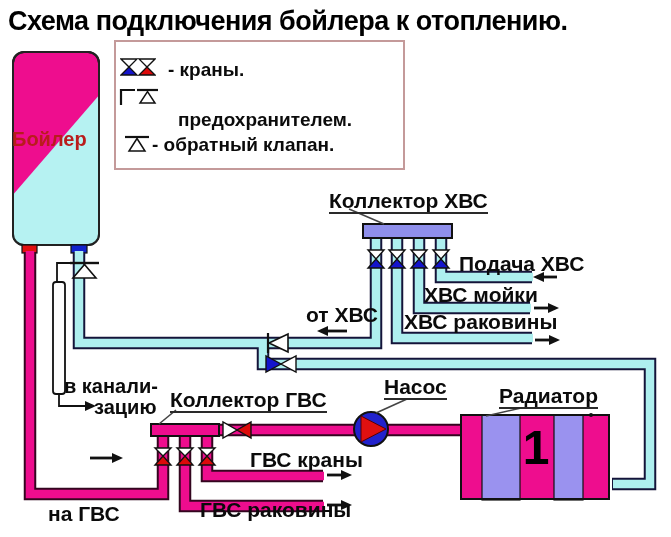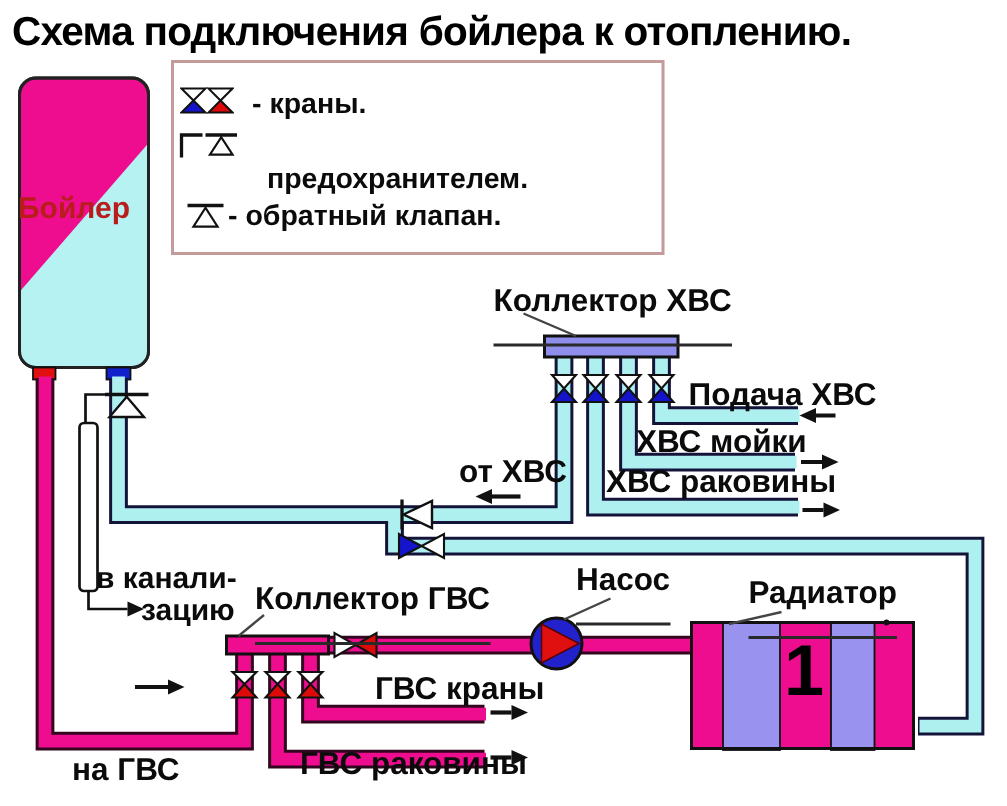--- a/index.html
+++ b/index.html
@@ -2,29 +2,29 @@
 <html><head>
 <meta charset="utf-8">
 <style>
   html,body{margin:0;padding:0;background:#fff;}
   #stage{position:relative;width:671px;height:537px;background:#ffffff;overflow:hidden;
          font-family:"Liberation Sans",sans-serif;}
   #diagram-svg{position:absolute;left:0;top:0;}
   .lbl{position:absolute;font-weight:bold;color:#0b0b0b;white-space:nowrap;
        font-size:21px;line-height:1;}
   .lbl.small{font-size:20px;}
-  .lbl.underline{border-bottom:2px solid #2a2a2a;padding-bottom:18px;}
+  .lbl.underline{border-bottom:2px solid #2a2a2a;padding-bottom:1px;}
   #title{position:absolute;left:8px;top:6px;font-size:27px;font-weight:bold;color:#000;
          letter-spacing:-0.5px;white-space:nowrap;}
   #boiler-label{position:absolute;left:12px;top:128px;font-size:20px;font-weight:bold;
                 color:#b91c1c;}
   #radiator-number{position:absolute;left:516px;top:424px;width:40px;text-align:center;
                    font-size:48px;font-weight:bold;color:#000;line-height:1;}
   #legend-box{position:absolute;left:114px;top:40px;width:287px;height:126px;
-              background:#fff;border:2px solid #C49A9A;padding-left:38px;}
+              background:#fff;border:2px solid #C49A9A;}
   .leg-item{position:absolute;font-size:19px;font-weight:bold;color:#0b0b0b;white-space:nowrap;}
   .leg-sym{position:absolute;}
 </style>
 </head>
 <body>
 
 <div id="stage">
 
   <svg id="diagram-svg" width="671" height="537" viewBox="0 0 671 537">
     <defs>

